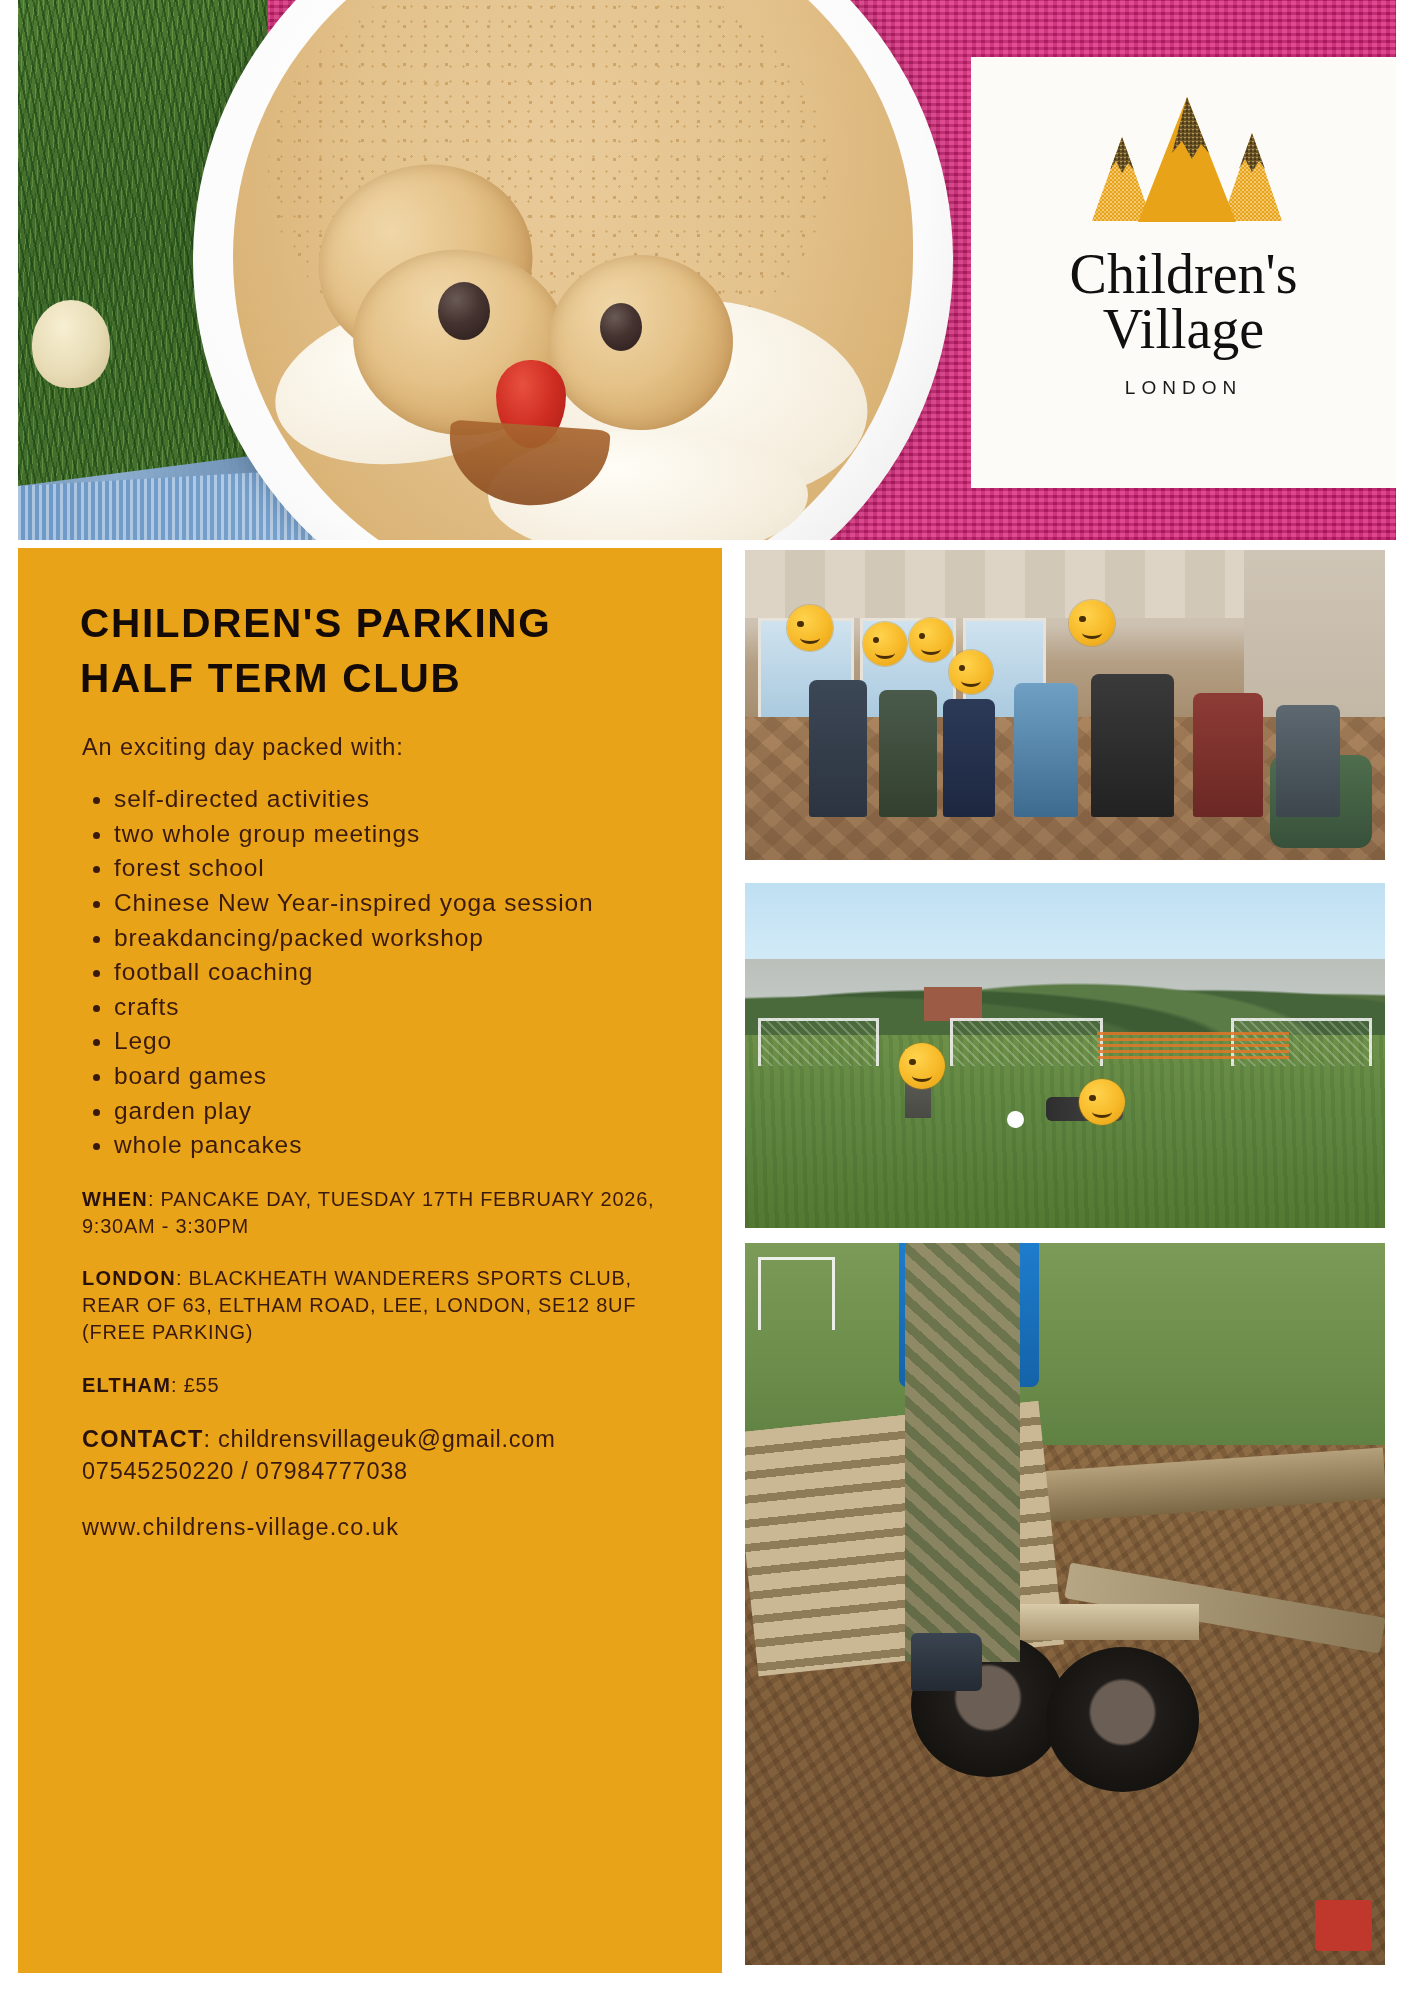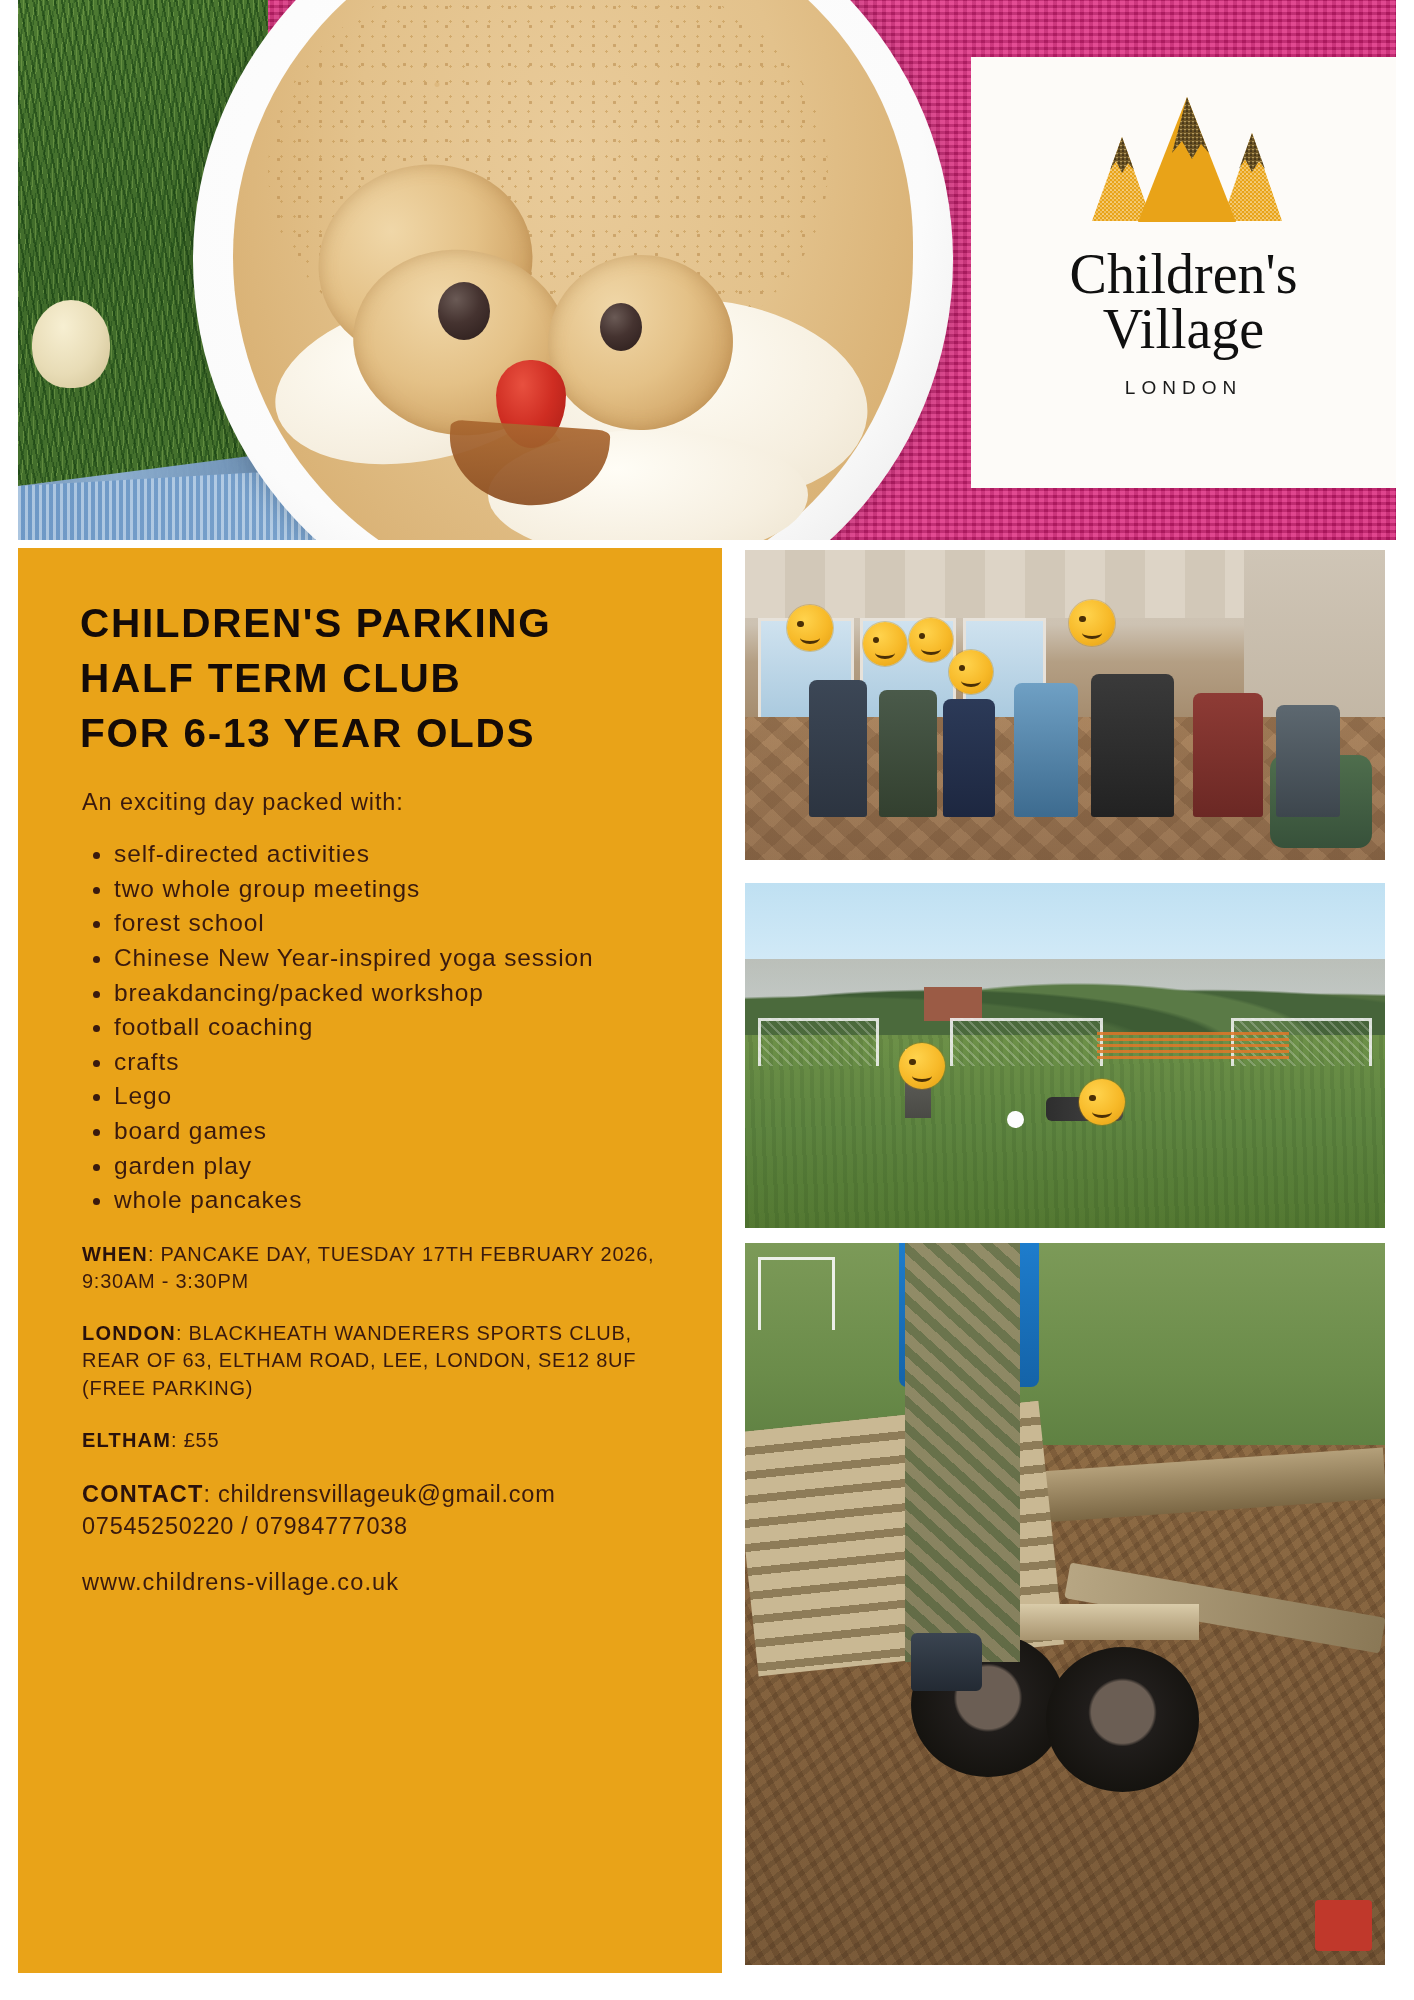--- a/index.html
+++ b/index.html
@@ -421,21 +421,20 @@
       <div>Village</div>
     </div>
     <div class="logo-city">LONDON</div>
   </div>
 
   <div class="gold">
 
     <h1 class="headline">
       <span>CHILDREN'S PARKING</span>
       <span>HALF TERM CLUB</span>
-      <span>FOR 6-13 YEAR OLDS</span>
     </h1>
 
     <div class="lead">An exciting day packed with:</div>
 
     <ul class="acts">
       <li>self-directed activities</li>
       <li>two whole group meetings</li>
       <li>forest school</li>
       <li>Chinese New Year-inspired yoga session</li>
       <li>breakdancing/packed workshop</li>

